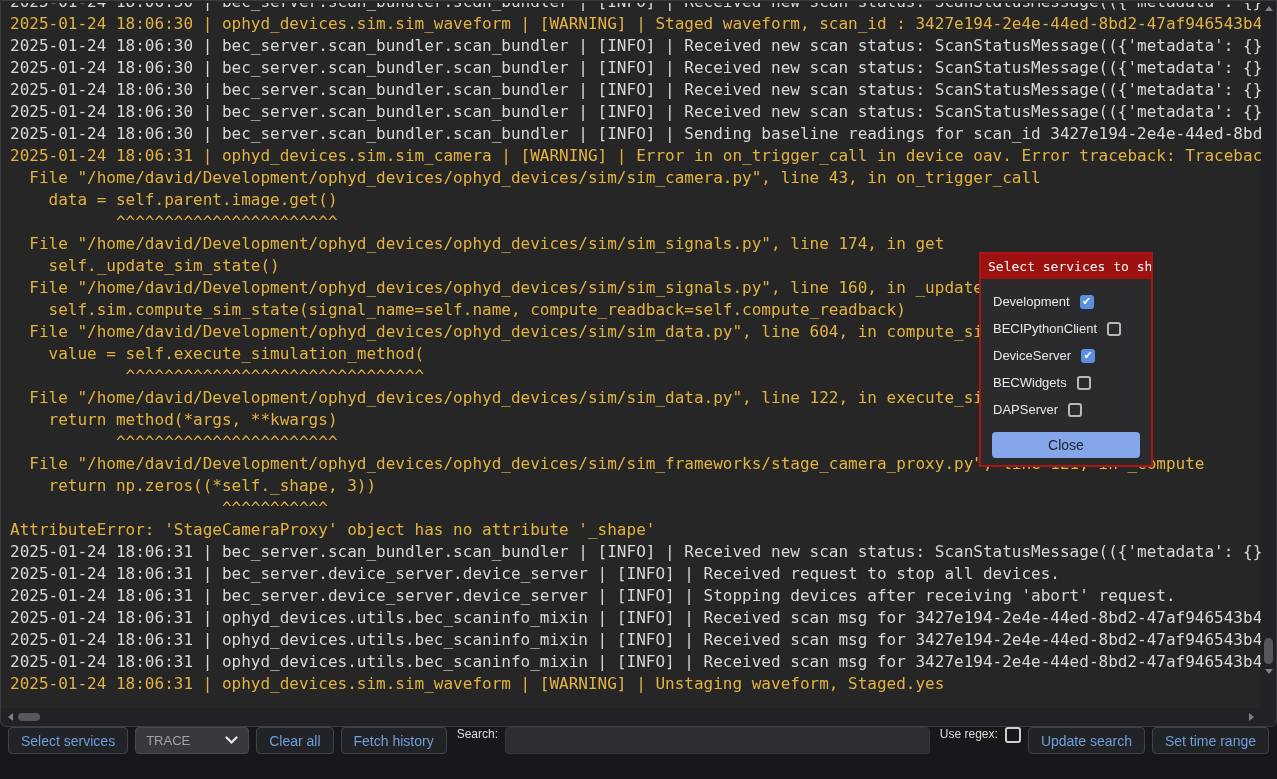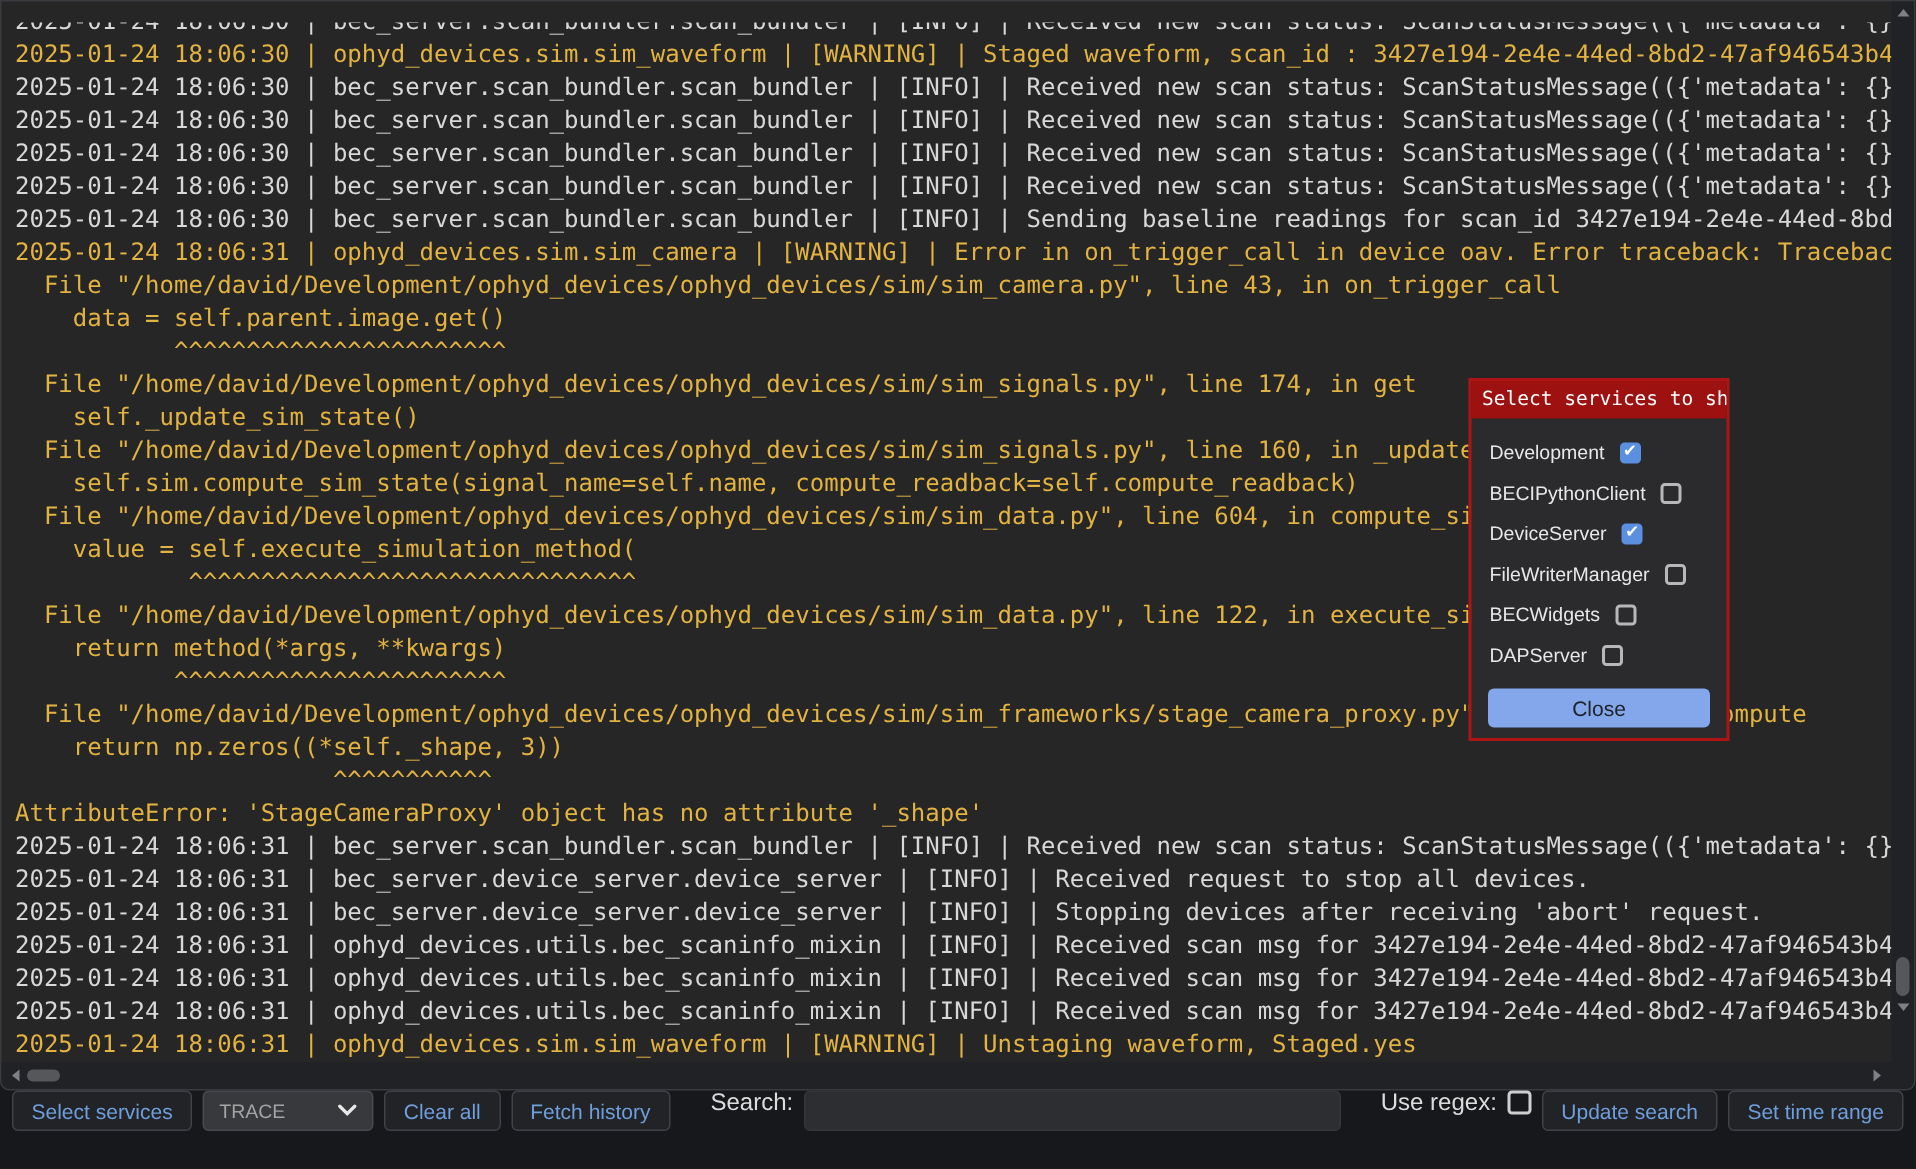--- a/index.html
+++ b/index.html
@@ -3,21 +3,21 @@
 <meta charset="utf-8">
 <style>
   * { margin:0; padding:0; box-sizing:border-box; }
   html,body { width:1277px; height:779px; overflow:hidden; background:var(--page-bg,#17181b);
               font-family:"Liberation Sans", sans-serif; }
 
   
   .log-wrap { position:absolute; left:0; top:0; width:1277px; height:727px;
               background:var(--log-bg,#262626); border:1px solid var(--panel-border,#393b3f);
               border-radius:0 0 6px 6px; }
-  .log-view { position:absolute; left:1px; top:14px; width:1259px; height:708px; overflow:hidden; }
+  .log-view { position:absolute; left:1px; top:2px; width:1259px; height:708px; overflow:hidden; }
   .log-lines { position:absolute; left:8px; top:-12px;
                font-family:"DejaVu Sans Mono", monospace; font-size:16px; line-height:22px;
                white-space:pre; }
   .log-line { height:22px; }
   .log-line.warning { color:var(--warning-text,#e3b341); }
   .log-line.info    { color:var(--info-text,#d8d8d8); }
 
   
   .vscroll { position:absolute; right:0; top:0; width:15px; height:708px;
              background:var(--scroll-track,#212226); }
@@ -56,21 +56,21 @@
   
   .toolbar { position:absolute; left:0; top:727px; width:1277px; height:52px;
              display:flex; gap:7px; padding:0 8px; }
   .tb-btn { height:27px; padding:0 12px; background:var(--control-bg,#212327);
             border:1px solid var(--control-border,#3f4348); border-radius:4px;
             color:var(--accent-blue,#6f9edb); font-family:"Liberation Sans", sans-serif;
             font-size:14px; white-space:nowrap; }
   .tb-select { height:27px; width:114px; display:flex; align-items:center; justify-content:space-between;
                padding:0 10px; background:var(--select-bg,#37393d); border:1px solid #46494e;
                border-radius:4px; color:#a3a3a3; font-size:13px; }
-  .tb-label { color:var(--ui-text,#dcdcdc); font-size:16px; white-space:nowrap; margin-left:20px; }
+  .tb-label { color:var(--ui-text,#dcdcdc); font-size:12px; white-space:nowrap; margin-left:3px; }
   .tb-input { flex:1; height:27px; background:var(--input-bg,#2c2e32); border:1px solid #34363a;
               border-radius:4px; color:#e8e8e8; font-size:14px; padding:0 8px; outline:none; }
   .tb-cb { width:16px; height:16px; border:2px solid #cfcfcf; border-radius:3px;
            background:transparent; flex:0 0 auto; }
 </style>
 </head>
 <body>
 
 <div class="log-wrap">
   <div class="log-view">
@@ -100,24 +100,20 @@
       </div>
       <div class="service-row">
         <span>BECIPythonClient</span>
         <span class="cb"></span>
       </div>
       <div class="service-row">
         <span>DeviceServer</span>
         <span class="cb checked">✔</span>
       </div>
       <div class="service-row">
-        <span>FileWriterManager</span>
-        <span class="cb"></span>
-      </div>
-      <div class="service-row">
         <span>BECWidgets</span>
         <span class="cb"></span>
       </div>
       <div class="service-row">
         <span>DAPServer</span>
         <span class="cb"></span>
       </div>
     </div>
   <button class="close-btn">Close</button>
 </div>

